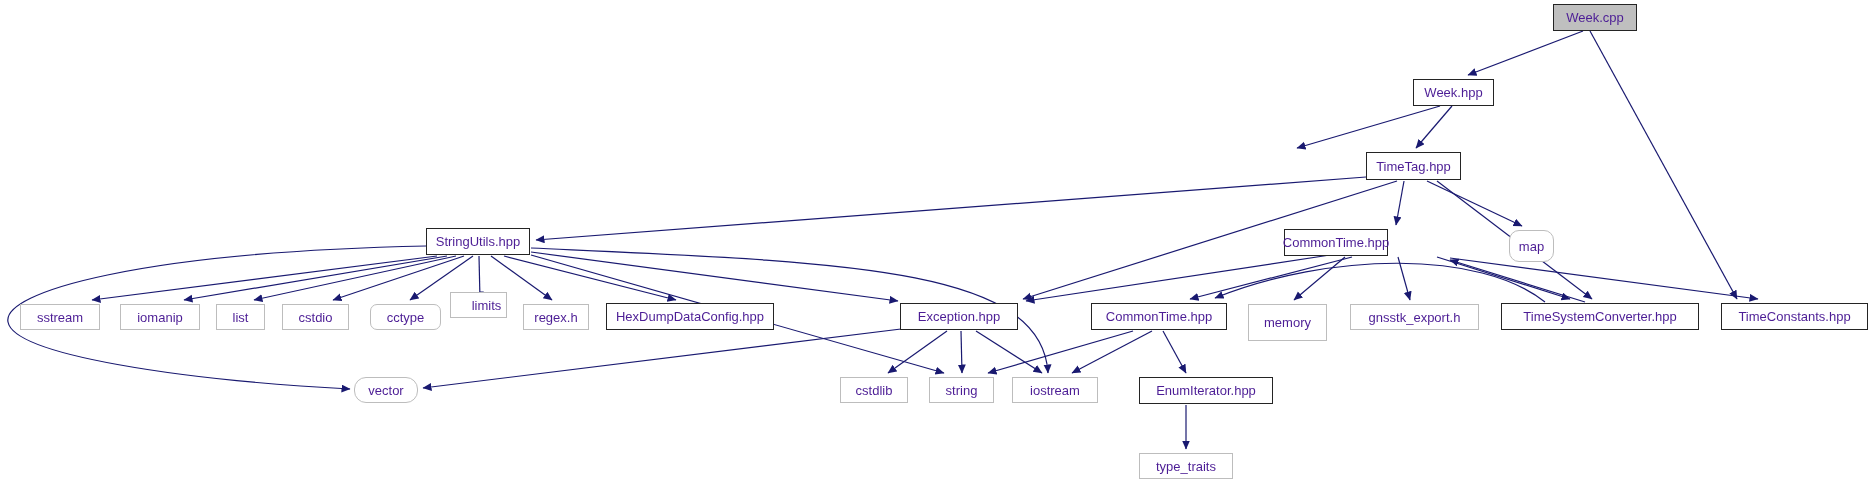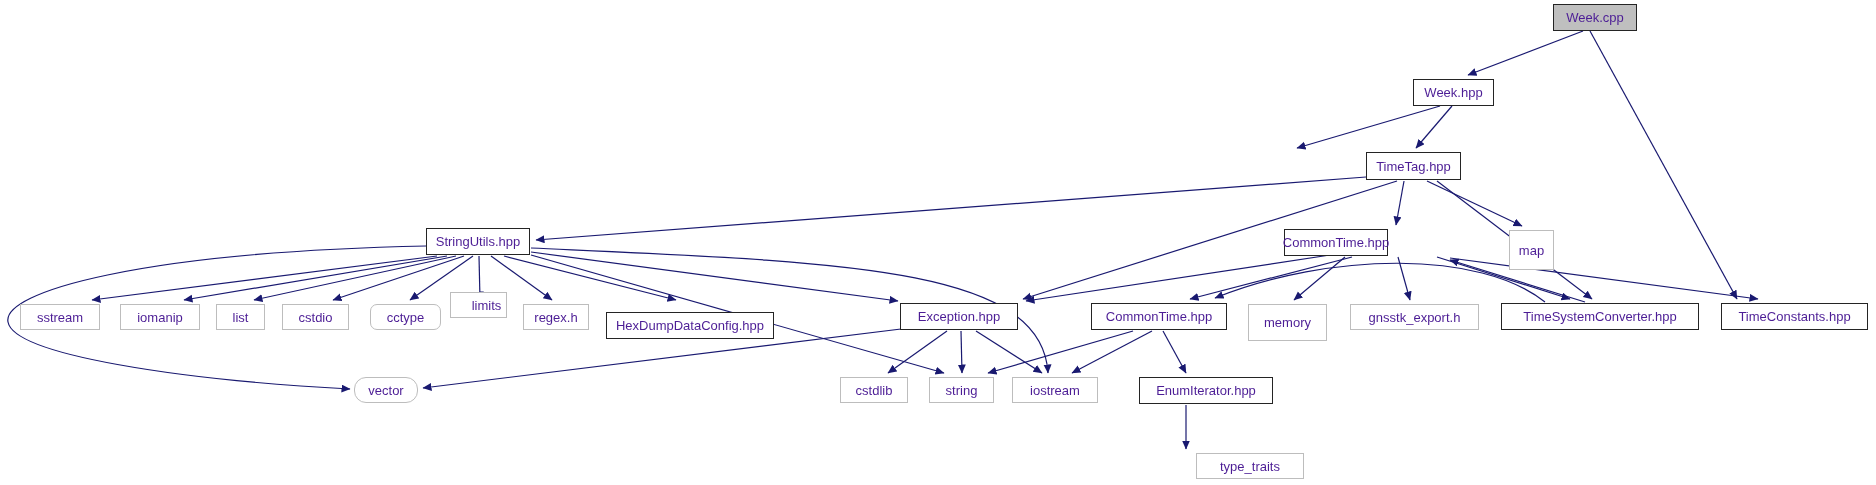--- a/index.html
+++ b/index.html
@@ -75,35 +75,35 @@
     <path class="edge" marker-end="url(#arrow)" d="M531,255 L944,373"></path>
     <path class="edge" marker-end="url(#arrow)" d="M531,248 C840,262 1042,266 1048,373"></path>
     <path class="edge" marker-end="url(#arrow)" d="M426,246 C140,252 2,292 8,322 C14,355 180,380 350,389"></path>
   </svg>
 
   <div class="node root" style="left:1553px;top:4px;width:84px;height:27px;">Week.cpp</div>
   <div class="node internal" style="left:1413px;top:79px;width:81px;height:27px;">Week.hpp</div>
   <div class="node internal" style="left:1366px;top:152px;width:95px;height:28px;">TimeTag.hpp</div>
   <div class="node internal" style="left:426px;top:228px;width:104px;height:27px;">StringUtils.hpp</div>
   <div class="node internal" style="left:1284px;top:229px;width:104px;height:27px;">CommonTime.hpp</div>
-  <div class="node external" style="left:1509px;top:230px;width:45px;height:40px;">map</div>
+  <div class="node external" style="left:1509px;top:230px;width:45px;height:32px;border-radius:10px;">map</div>
   <div class="node external" style="left:20px;top:304px;width:80px;height:26px;">sstream</div>
   <div class="node external" style="left:120px;top:304px;width:80px;height:26px;">iomanip</div>
   <div class="node external" style="left:216px;top:304px;width:49px;height:26px;">list</div>
   <div class="node external" style="left:282px;top:304px;width:67px;height:26px;">cstdio</div>
   <div class="node external" style="left:370px;top:304px;width:71px;height:26px;border-radius:7px;">cctype</div>
   <div class="node external" style="left:450px;top:292px;width:57px;height:26px;padding-left:16px;">limits</div>
   <div class="node external" style="left:523px;top:304px;width:66px;height:26px;">regex.h</div>
-  <div class="node internal" style="left:606px;top:312px;width:168px;height:27px;">HexDumpDataConfig.hpp</div>
+  <div class="node internal" style="left:606px;top:303px;width:168px;height:27px;">HexDumpDataConfig.hpp</div>
   <div class="node internal" style="left:900px;top:303px;width:118px;height:27px;text-align:right;">Exception.hpp</div>
   <div class="node internal" style="left:1091px;top:303px;width:136px;height:27px;">CommonTime.hpp</div>
   <div class="node external" style="left:1248px;top:304px;width:79px;height:37px;">memory</div>
   <div class="node external" style="left:1350px;top:304px;width:129px;height:26px;">gnsstk_export.h</div>
   <div class="node internal" style="left:1721px;top:303px;width:147px;height:27px;">TimeConstants.hpp</div>
   <div class="node internal" style="left:1501px;top:303px;width:198px;height:27px;">TimeSystemConverter.hpp</div>
   <div class="node external" style="left:354px;top:377px;width:64px;height:26px;border-radius:12px;">vector</div>
   <div class="node external" style="left:840px;top:377px;width:68px;height:26px;">cstdlib</div>
   <div class="node external" style="left:929px;top:377px;width:65px;height:26px;">string</div>
   <div class="node external" style="left:1012px;top:377px;width:86px;height:26px;">iostream</div>
   <div class="node internal" style="left:1119px;top:377px;width:134px;height:27px;margin-left:20px;">EnumIterator.hpp</div>
-  <div class="node external" style="left:1196px;top:453px;width:108px;height:26px;">type_traits</div>
+  <div class="node external" style="left:1139px;top:453px;width:94px;height:26px;">type_traits</div>
 
 </div>
 
 </body></html>

